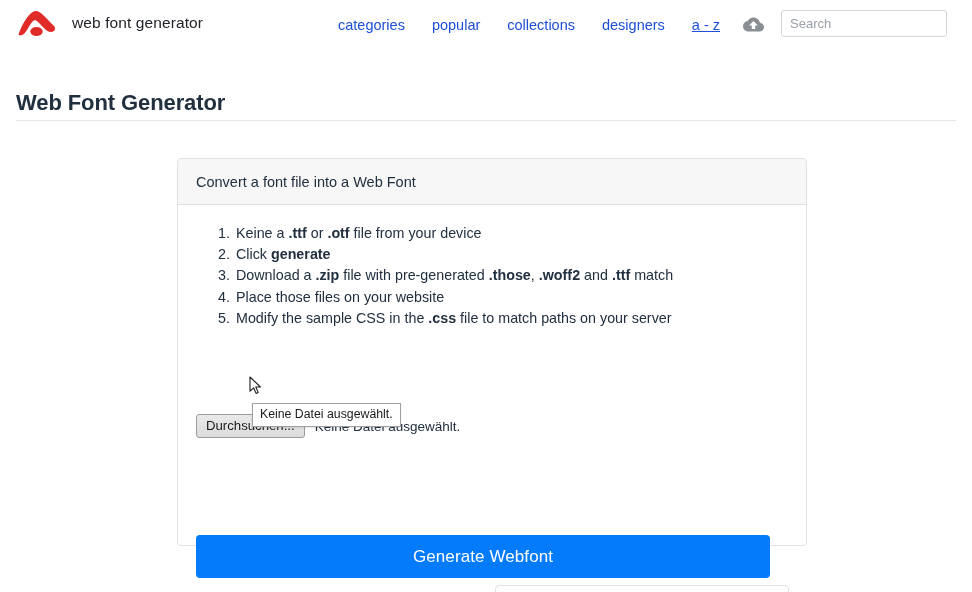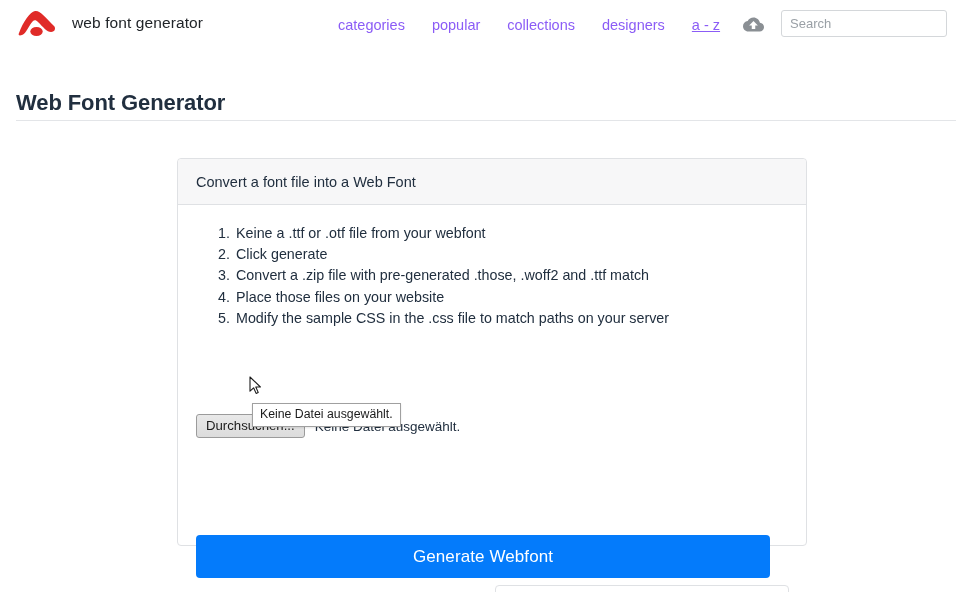--- a/index.html
+++ b/index.html
@@ -44,21 +44,21 @@
 
   .nav {
     position: absolute;
     left: 338px;
     top: 14px;
     display: flex;
     align-items: center;
   }
   .nav-link {
     font-size: 14.5px;
-    color: #8b5cf6;
+    color: #1d4ed8;
     margin-right: 27px;
     text-decoration: none;
     white-space: nowrap;
     cursor: pointer;
   }
   .nav-link.az { margin-right: 23px; text-decoration: underline; }
   .nav-icon {
     margin-right: 22px;
     display: inline-flex;
     align-items: center;
@@ -134,21 +134,21 @@
     margin: 0;
     padding: 0 0 0 38px;
     list-style-position: outside;
     font-size: 14.3px;
     color: #212f3f;
   }
   ol.steps li {
     line-height: 21.2px;
     padding-left: 2px;
   }
-  ol.steps li b { font-weight: normal; text-align: center; }
+  ol.steps li b { font-weight: bold; text-align: center; }
 
   
   .file-row {
     position: absolute;
     left: 18px;
     top: 209px;
     display: flex;
     align-items: center;
     font-size: 13.5px;
     color: #212f3f;
@@ -281,23 +281,23 @@
 
 <div class="card">
 
   <div class="card-header">
     <span>Convert a font file into a Web Font</span>
   </div>
 
   <div class="card-body">
 
     <ol class="steps" id="steps-list">
-        <li><span>Keine a </span><b>.ttf</b><span> or </span><b>.otf</b><span> file from your webfont</span></li>
+        <li><span>Keine a </span><b>.ttf</b><span> or </span><b>.otf</b><span> file from your device</span></li>
         <li><span>Click </span><b>generate</b></li>
-        <li><span>Convert a </span><b>.zip</b><span> file with pre-generated </span><b>.those</b><span>, </span><b>.woff2</b><span> and </span><b>.ttf</b><span> match</span></li>
+        <li><span>Download a </span><b>.zip</b><span> file with pre-generated </span><b>.those</b><span>, </span><b>.woff2</b><span> and </span><b>.ttf</b><span> match</span></li>
         <li><span>Place those files on your website</span></li>
         <li><span>Modify the sample CSS in the </span><b>.css</b><span> file to match paths on your server</span></li>
       </ol>
 
     <div class="file-row">
       <button class="file-btn">Durchsuchen...</button>
       <span class="file-status">Keine Datei ausgewählt.</span>
     </div>
 
 

